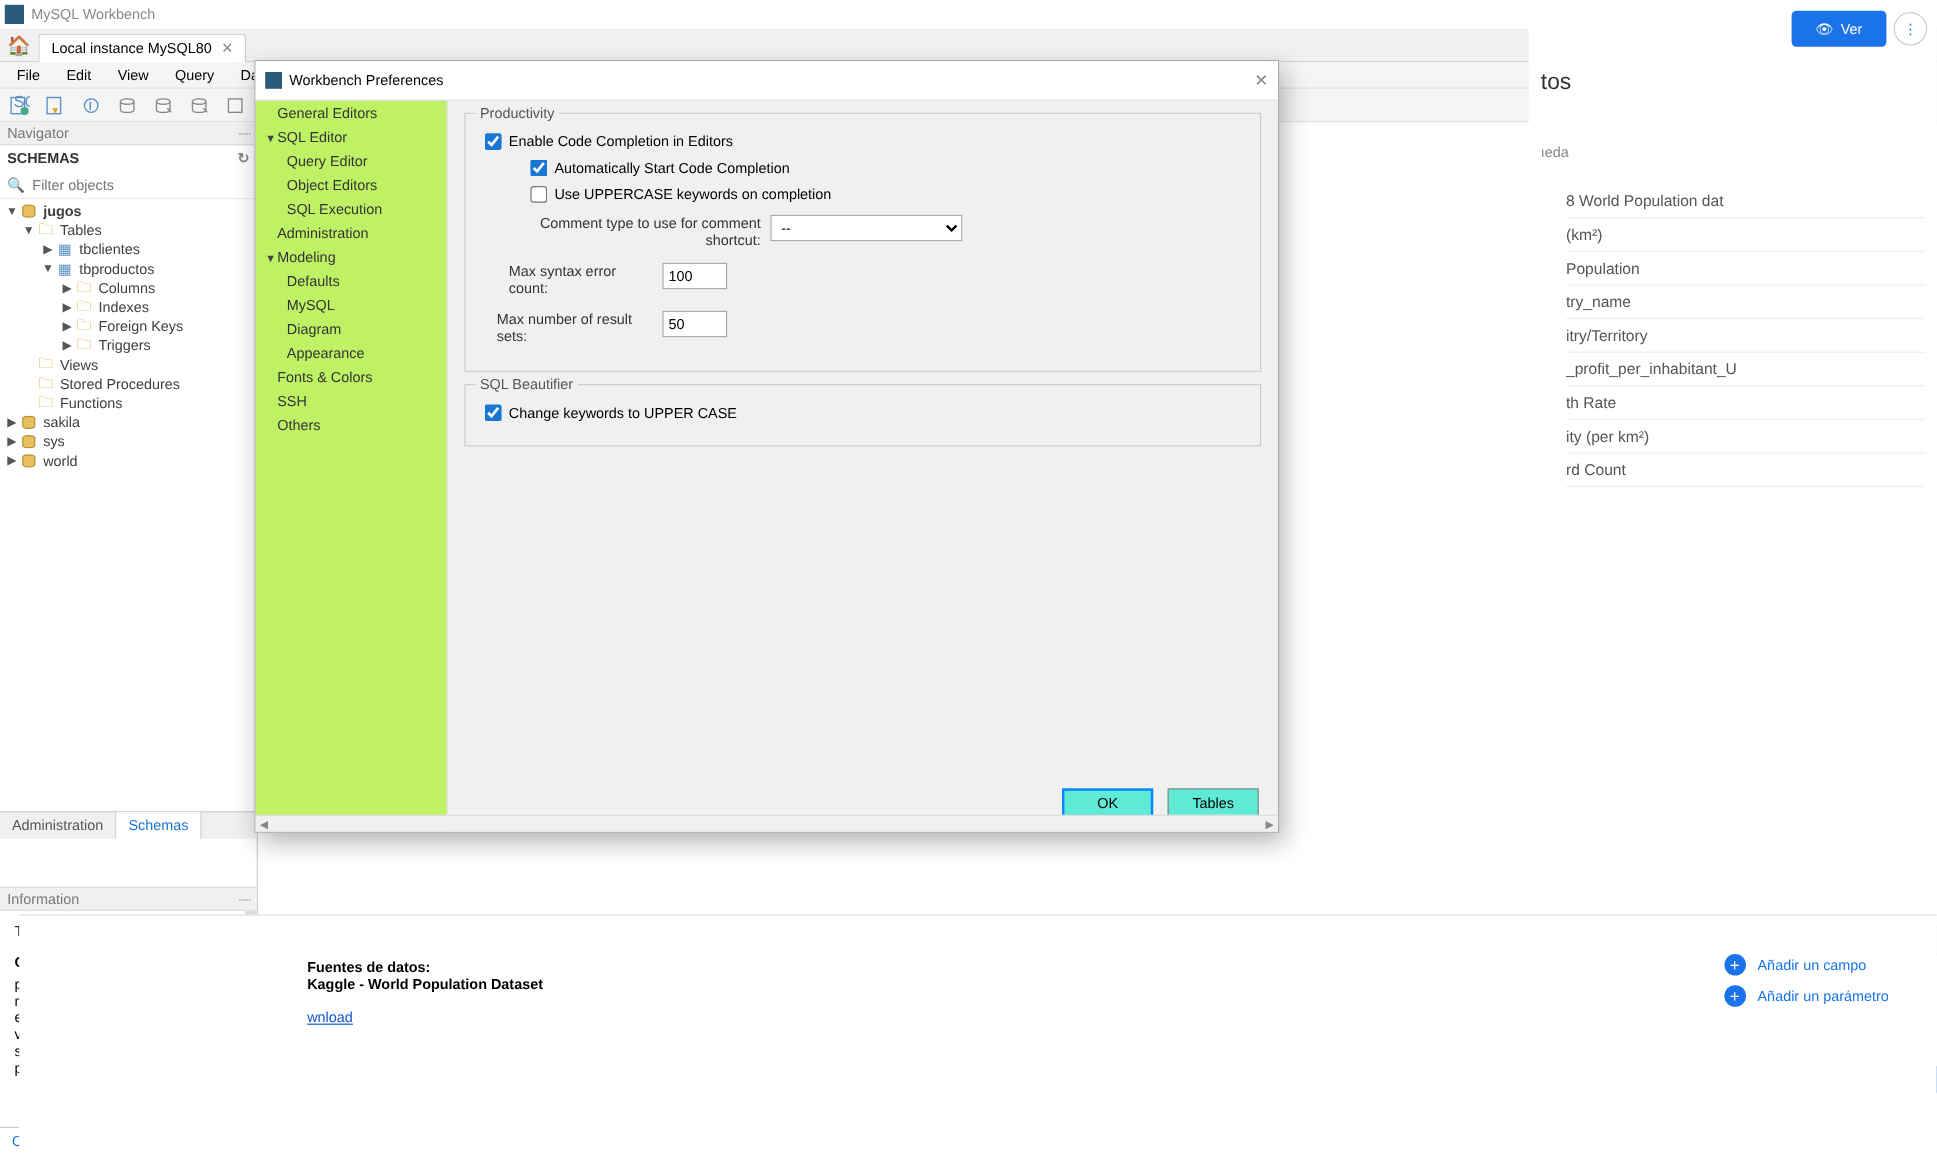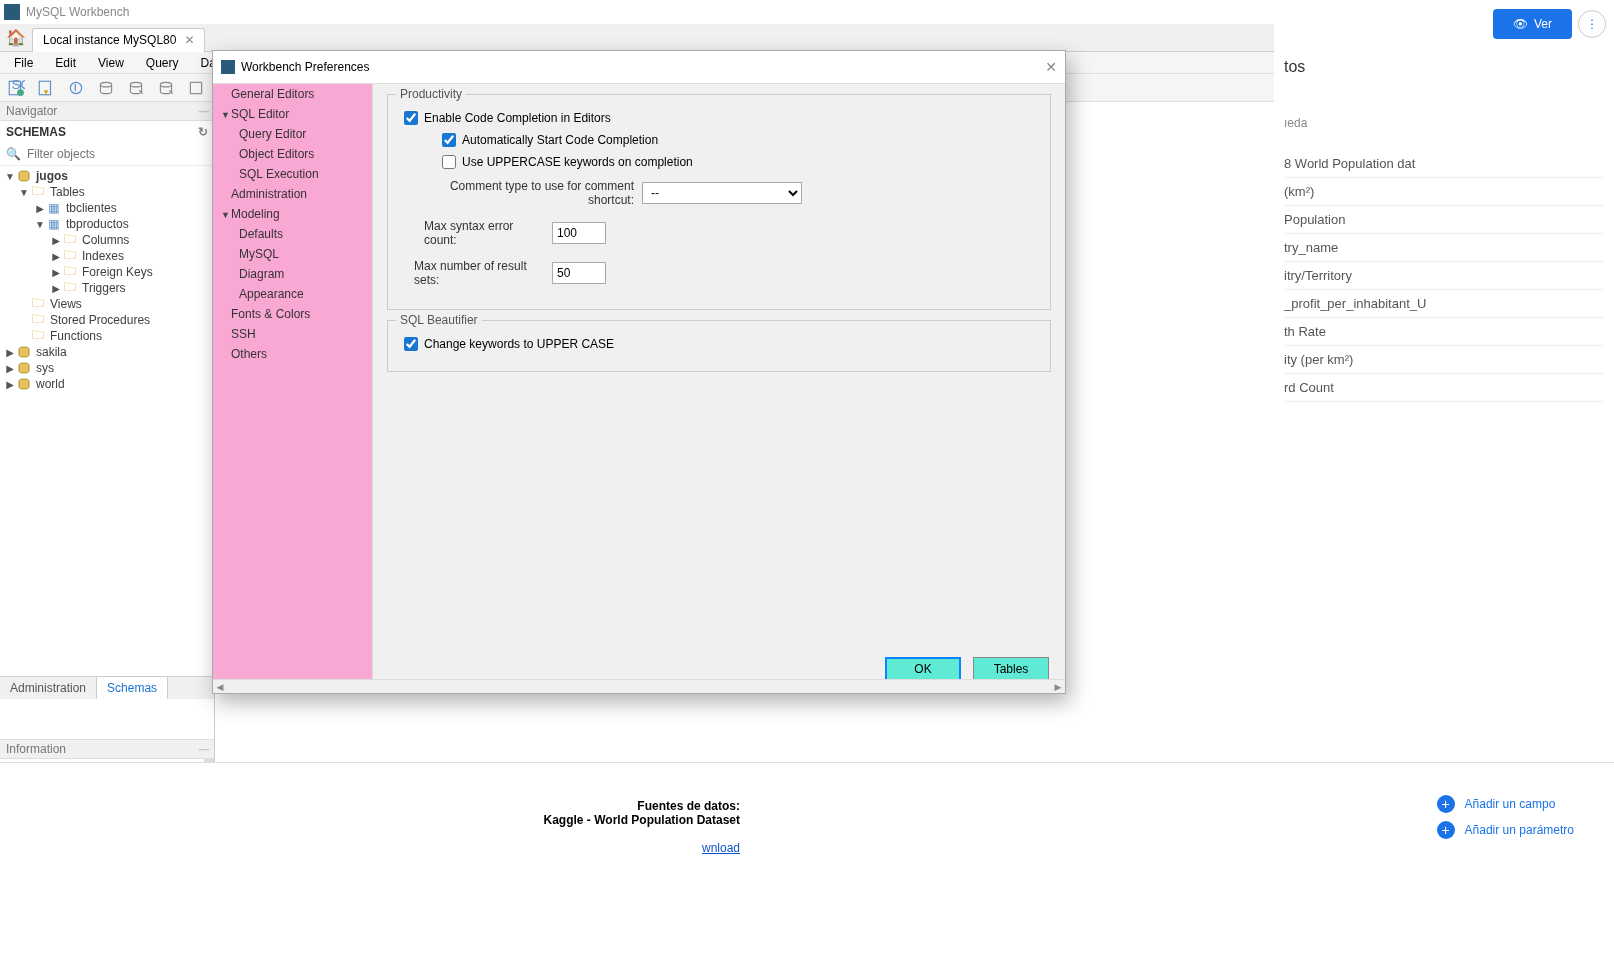--- a/index.html
+++ b/index.html
@@ -82,52 +82,52 @@
 
 
 .right-clip { position: absolute; top: 0; right: 0; width: 340px; height: 760px; background: #fff; overflow: hidden; }
 .right-top { height: 48px; display: flex; align-items: center; justify-content: flex-end; gap: 6px; padding: 0 8px; }
 .ver-btn { background: #1a73e8; color: #fff; border: none; border-radius: 4px; padding: 8px 20px; font-size: 15px; display: flex; align-items: center; gap: 6px; }
 .icon-btn { width: 28px; height: 28px; border: 1px solid #ccc; border-radius: 50%; display: flex; align-items: center; justify-content: center; color: #1a73e8; }
 .circle-icon { width: 22px; height: 22px; border: 2px solid #888; border-radius: 50%; display:inline-flex; align-items:center; justify-content:center; color:#888; font-size:10px; }
 .layout-icons { display: flex; gap: 0; border: 1px solid #ccc; }
 .layout-icons div { width: 18px; height: 18px; border-right: 1px solid #ccc; display: flex; align-items: center; justify-content: center; color: #888; font-size: 10px; }
 .right-body { padding: 10px; }
-.right-body .big { font-size: 16px; color: #333; margin-bottom: 10px; }
-.right-list { margin-top: 20px; }
+.right-body .big { font-size: 19px; color: #333; margin-bottom: 10px; }
+.right-list { margin-top: 20px; margin-left: 21px; }
 .right-list div { padding: 6px 0; color: #555; font-size: 13px; border-bottom: 1px solid #eee; }
 
 
-.bottom-ext { position: absolute; bottom: 0; left: 0; right: 0; height: 200px; background: #fff; border-top: 1px solid #ddd; text-align: right; }
+.bottom-ext { position: absolute; bottom: 0; left: 16px; right: 0; height: 200px; background: #fff; border-top: 1px solid #ddd; }
 .bottom-left { position: absolute; left: 240px; top: 36px; width: 500px; }
 .bottom-left strong { font-weight: bold; }
 .bottom-left a { color: #1155cc; text-decoration: underline; }
 .bottom-right { position: absolute; right: 40px; top: 28px; }
 .add-row { display: flex; align-items: center; gap: 10px; color: #1a73e8; font-size: 14px; padding: 4px 0; }
 .add-row .plus { width: 18px; height: 18px; background: #1a73e8; color: #fff; border-radius: 50%; display: flex; align-items: center; justify-content: center; font-size: 14px; }
 
 
 .dialog { position: absolute; top: 50px; left: 212px; width: 854px; height: 644px; background: #f0f0f0; border: 1px solid #aaa; box-shadow: 4px 8px 20px rgba(0,0,0,0.3); display: flex; flex-direction: column; }
 .dialog-title { height: 28px; background: #fff; display: flex; align-items: center; padding: 16px 8px; border-bottom: 1px solid #ddd; }
 .dialog-title .wb-icon-sm { width: 14px; height: 14px; background: #2a5a7a; margin-right: 6px; }
 .dialog-title .spacer { flex: 1; }
 .dialog-title .close { color: #888; font-size: 14px; }
 .dialog-body { flex: 1; display: flex; overflow: hidden; }
-.dialog-sidebar { width: 160px; background: #f9a8d4; border-right: 1px solid #ddd; overflow: auto; }
+.dialog-sidebar { width: 160px; background: #bef264; border-right: 1px solid #ddd; overflow: auto; }
 .dialog-sidebar .item { padding: 3px 8px; color: #333; white-space: nowrap; }
 .dialog-sidebar .item.group { padding-left: 8px; }
 .dialog-sidebar .item.sub { padding-left: 26px; }
 .dialog-sidebar .arrow-sm { display: inline-block; width: 10px; font-size: 9px; color: #444; }
 .dialog-main { flex: 1; padding: 10px 14px 50px 14px; background: #f0f0f0; overflow: auto; position: relative; }
 .groupbox { border: 1px solid #ccc; background: #f0f0f0; margin-bottom: 10px; padding: 12px 16px 16px 16px; position: relative; }
 .groupbox .legend { position: absolute; top: -8px; left: 8px; background: #f0f0f0; padding: 0 4px; color: #555; }
 .chk-row { display: flex; align-items: center; gap: 6px; padding: 4px 0; }
 .chk-row input[type="checkbox"] { width: 14px; height: 14px; accent-color: #1976d2; }
 .chk-row.indent { padding-left: 38px; }
-.form-row { display: flex; align-items: center; gap: 8px; padding: 6px 0; }
+.form-row { display: flex; gap: 8px; padding: 6px 0; }
 .form-row label { text-align: right; width: 230px; color: #333; }
 .form-row select { width: 160px; height: 22px; border: 1px solid #aaa; background: #fff; padding: 0 4px; }
 .form-row input[type="text"] { width: 54px; height: 22px; border: 1px solid #aaa; padding: 0 4px; }
 .dialog-buttons { position: absolute; bottom: 12px; right: 16px; display: flex; gap: 12px; }
 .dialog-buttons button { width: 76px; height: 24px; border: 1px solid #888; background: #5eead4; }
 .dialog-buttons button.ok { border: 2px solid #0a84ff; }
 .dialog-hscroll { position: absolute; bottom: 0; left: 0; right: 0; height: 14px; background: #f0f0f0; display: flex; align-items: center; border-top: 1px solid #ddd; }
 .dialog-hscroll .arrow { width: 14px; text-align: center; color: #888; font-size: 9px; }
 
 

